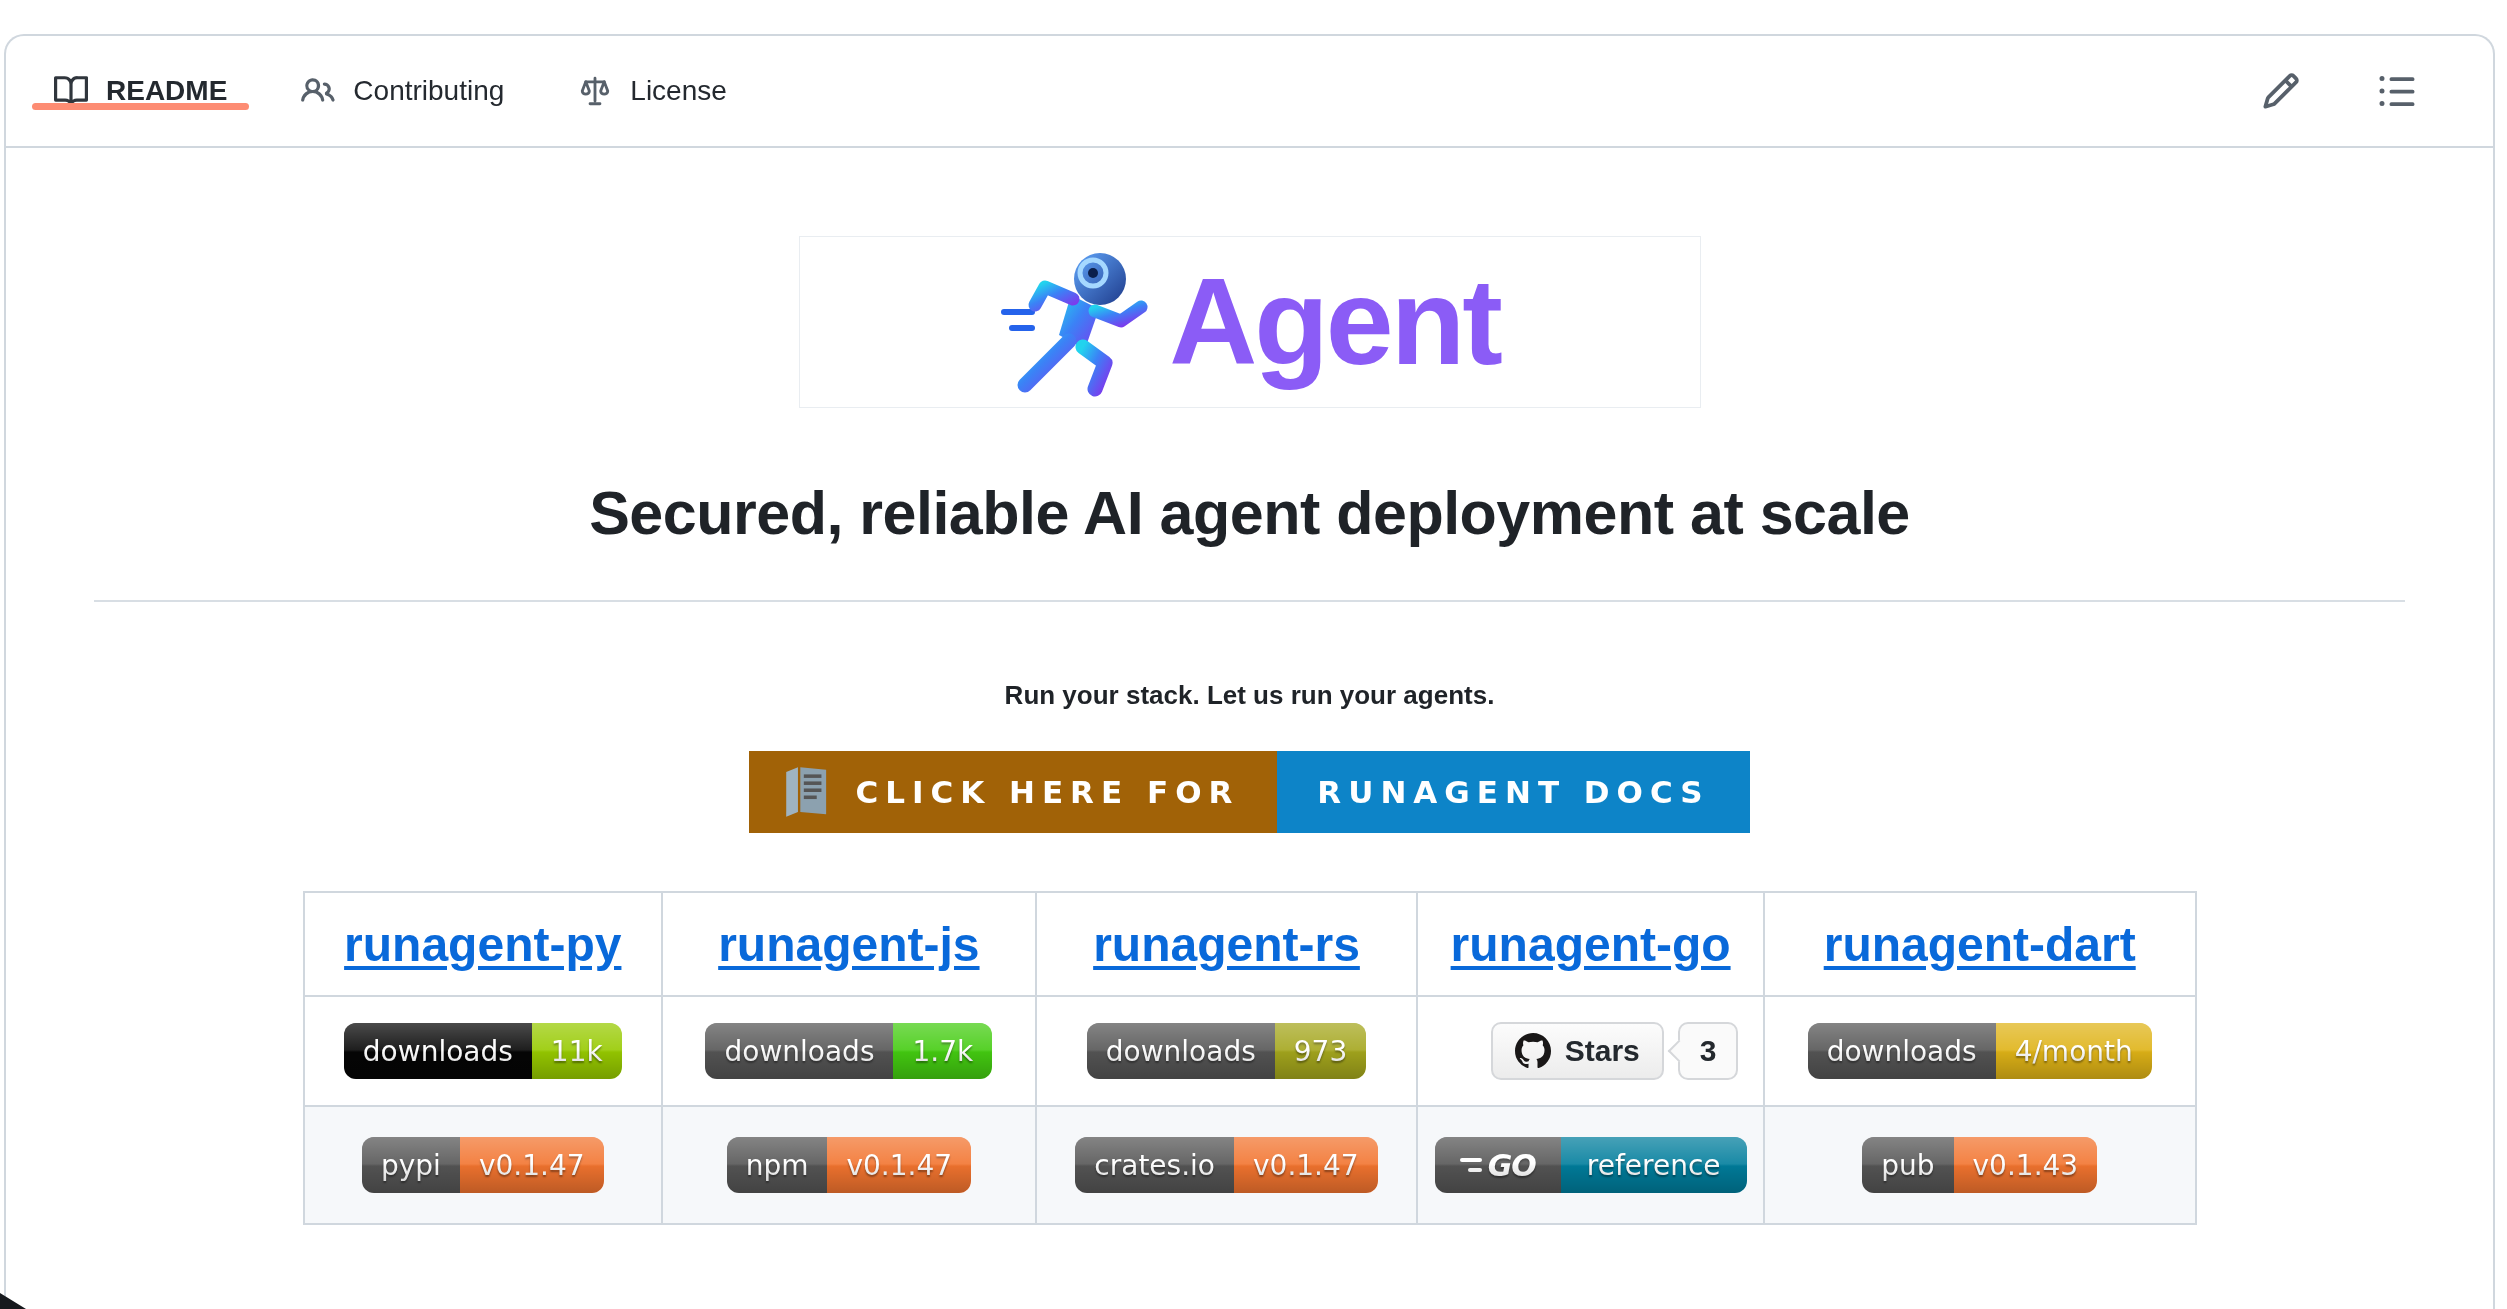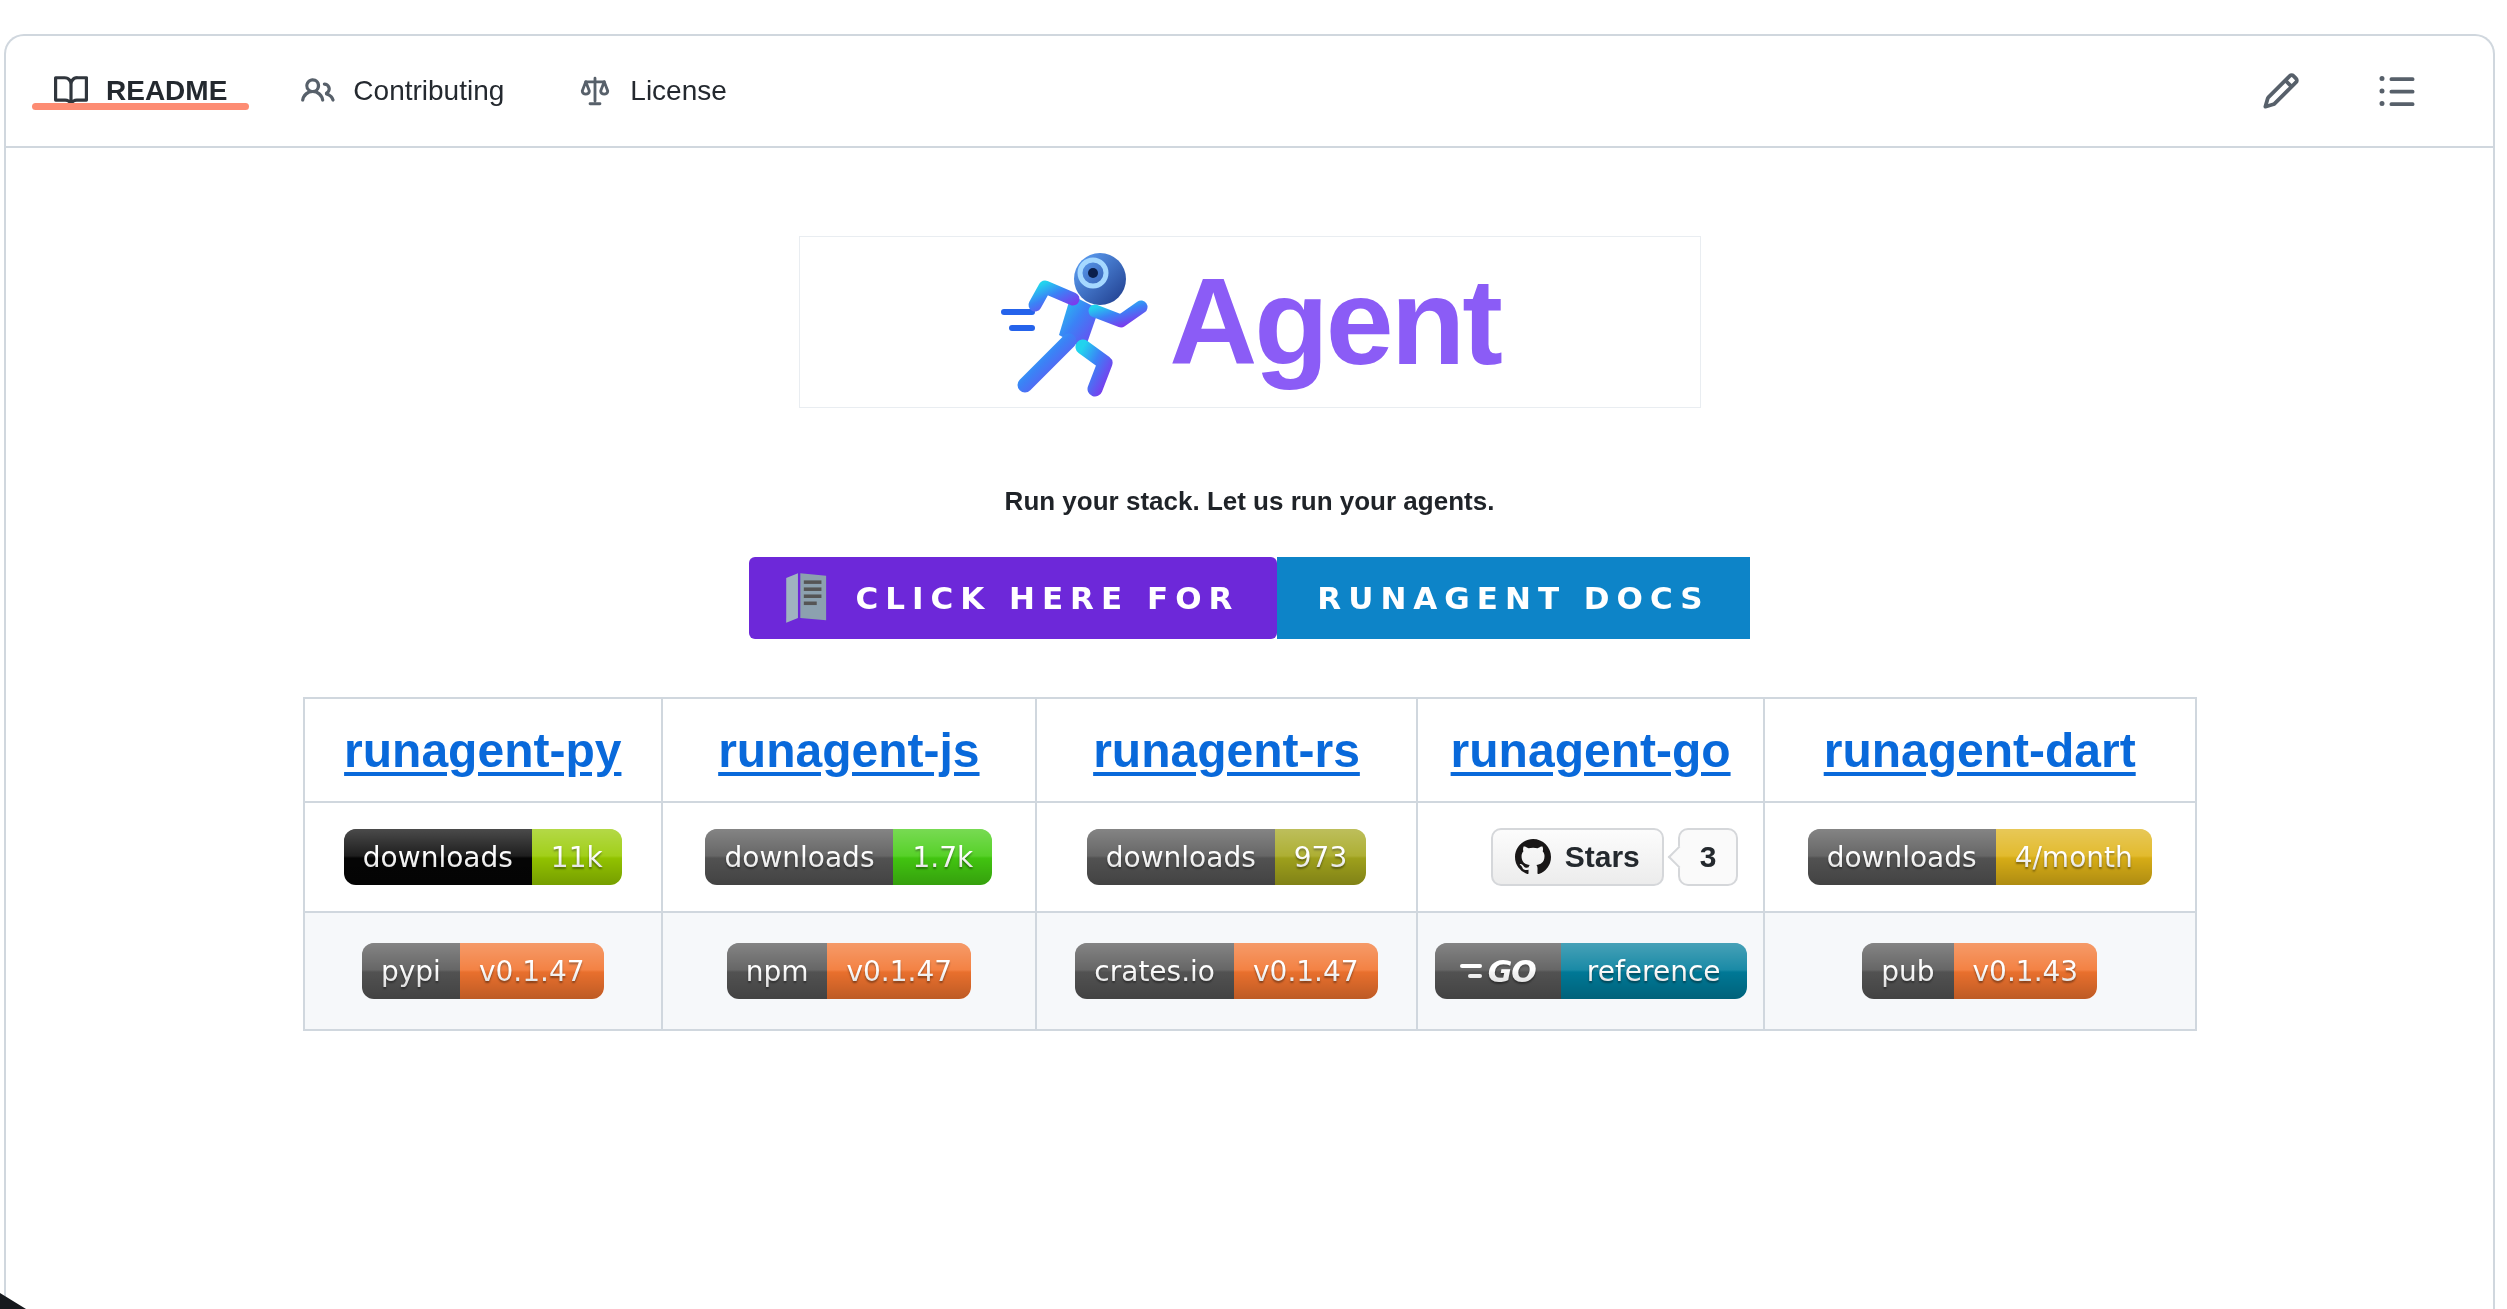--- a/index.html
+++ b/index.html
@@ -184,26 +184,27 @@
 
         <path d="M70 94 L48 116 L26 138" fill="none" stroke="url(#rg)" stroke-width="15" stroke-linecap="round" stroke-linejoin="round"></path>
 
         <path d="M84 100 L106 116 L96 142" fill="none" stroke="url(#rg)" stroke-width="15" stroke-linecap="round" stroke-linejoin="round"></path>
       </svg>
       <div class="brand">
           <span class="brand-agent">Agent</span>
       </div>
     </div>
 
+    <h1 class="headline">Secured, reliable AI agent deployment at scale</h1>
 
     <div class="tagline">Run your stack. Let us run your agents.</div>
 
     <div class="docs-wrap">
       <a class="docs-badge">
-        <span class="docs-left" style="background-color: #6d28d9; border-radius: 6px;">
+        <span class="docs-left" style="background-color: #a16207;">
           <svg class="rtd-icon" viewBox="0 0 40 46">
 
             <path d="M4 6 L14 2 L14 40 L4 44 Z" fill="#9fb3c0"></path>
             <path d="M16 2 L38 4 L38 42 L16 40 Z" fill="#8ca1af"></path>
             <rect x="19" y="8" width="15" height="3" fill="#555"></rect>
             <rect x="19" y="14" width="15" height="3" fill="#555"></rect>
             <rect x="19" y="20" width="15" height="3" fill="#555"></rect>
             <rect x="19" y="26" width="11" height="3" fill="#555"></rect>
           </svg>
           <span>CLICK HERE FOR</span>

